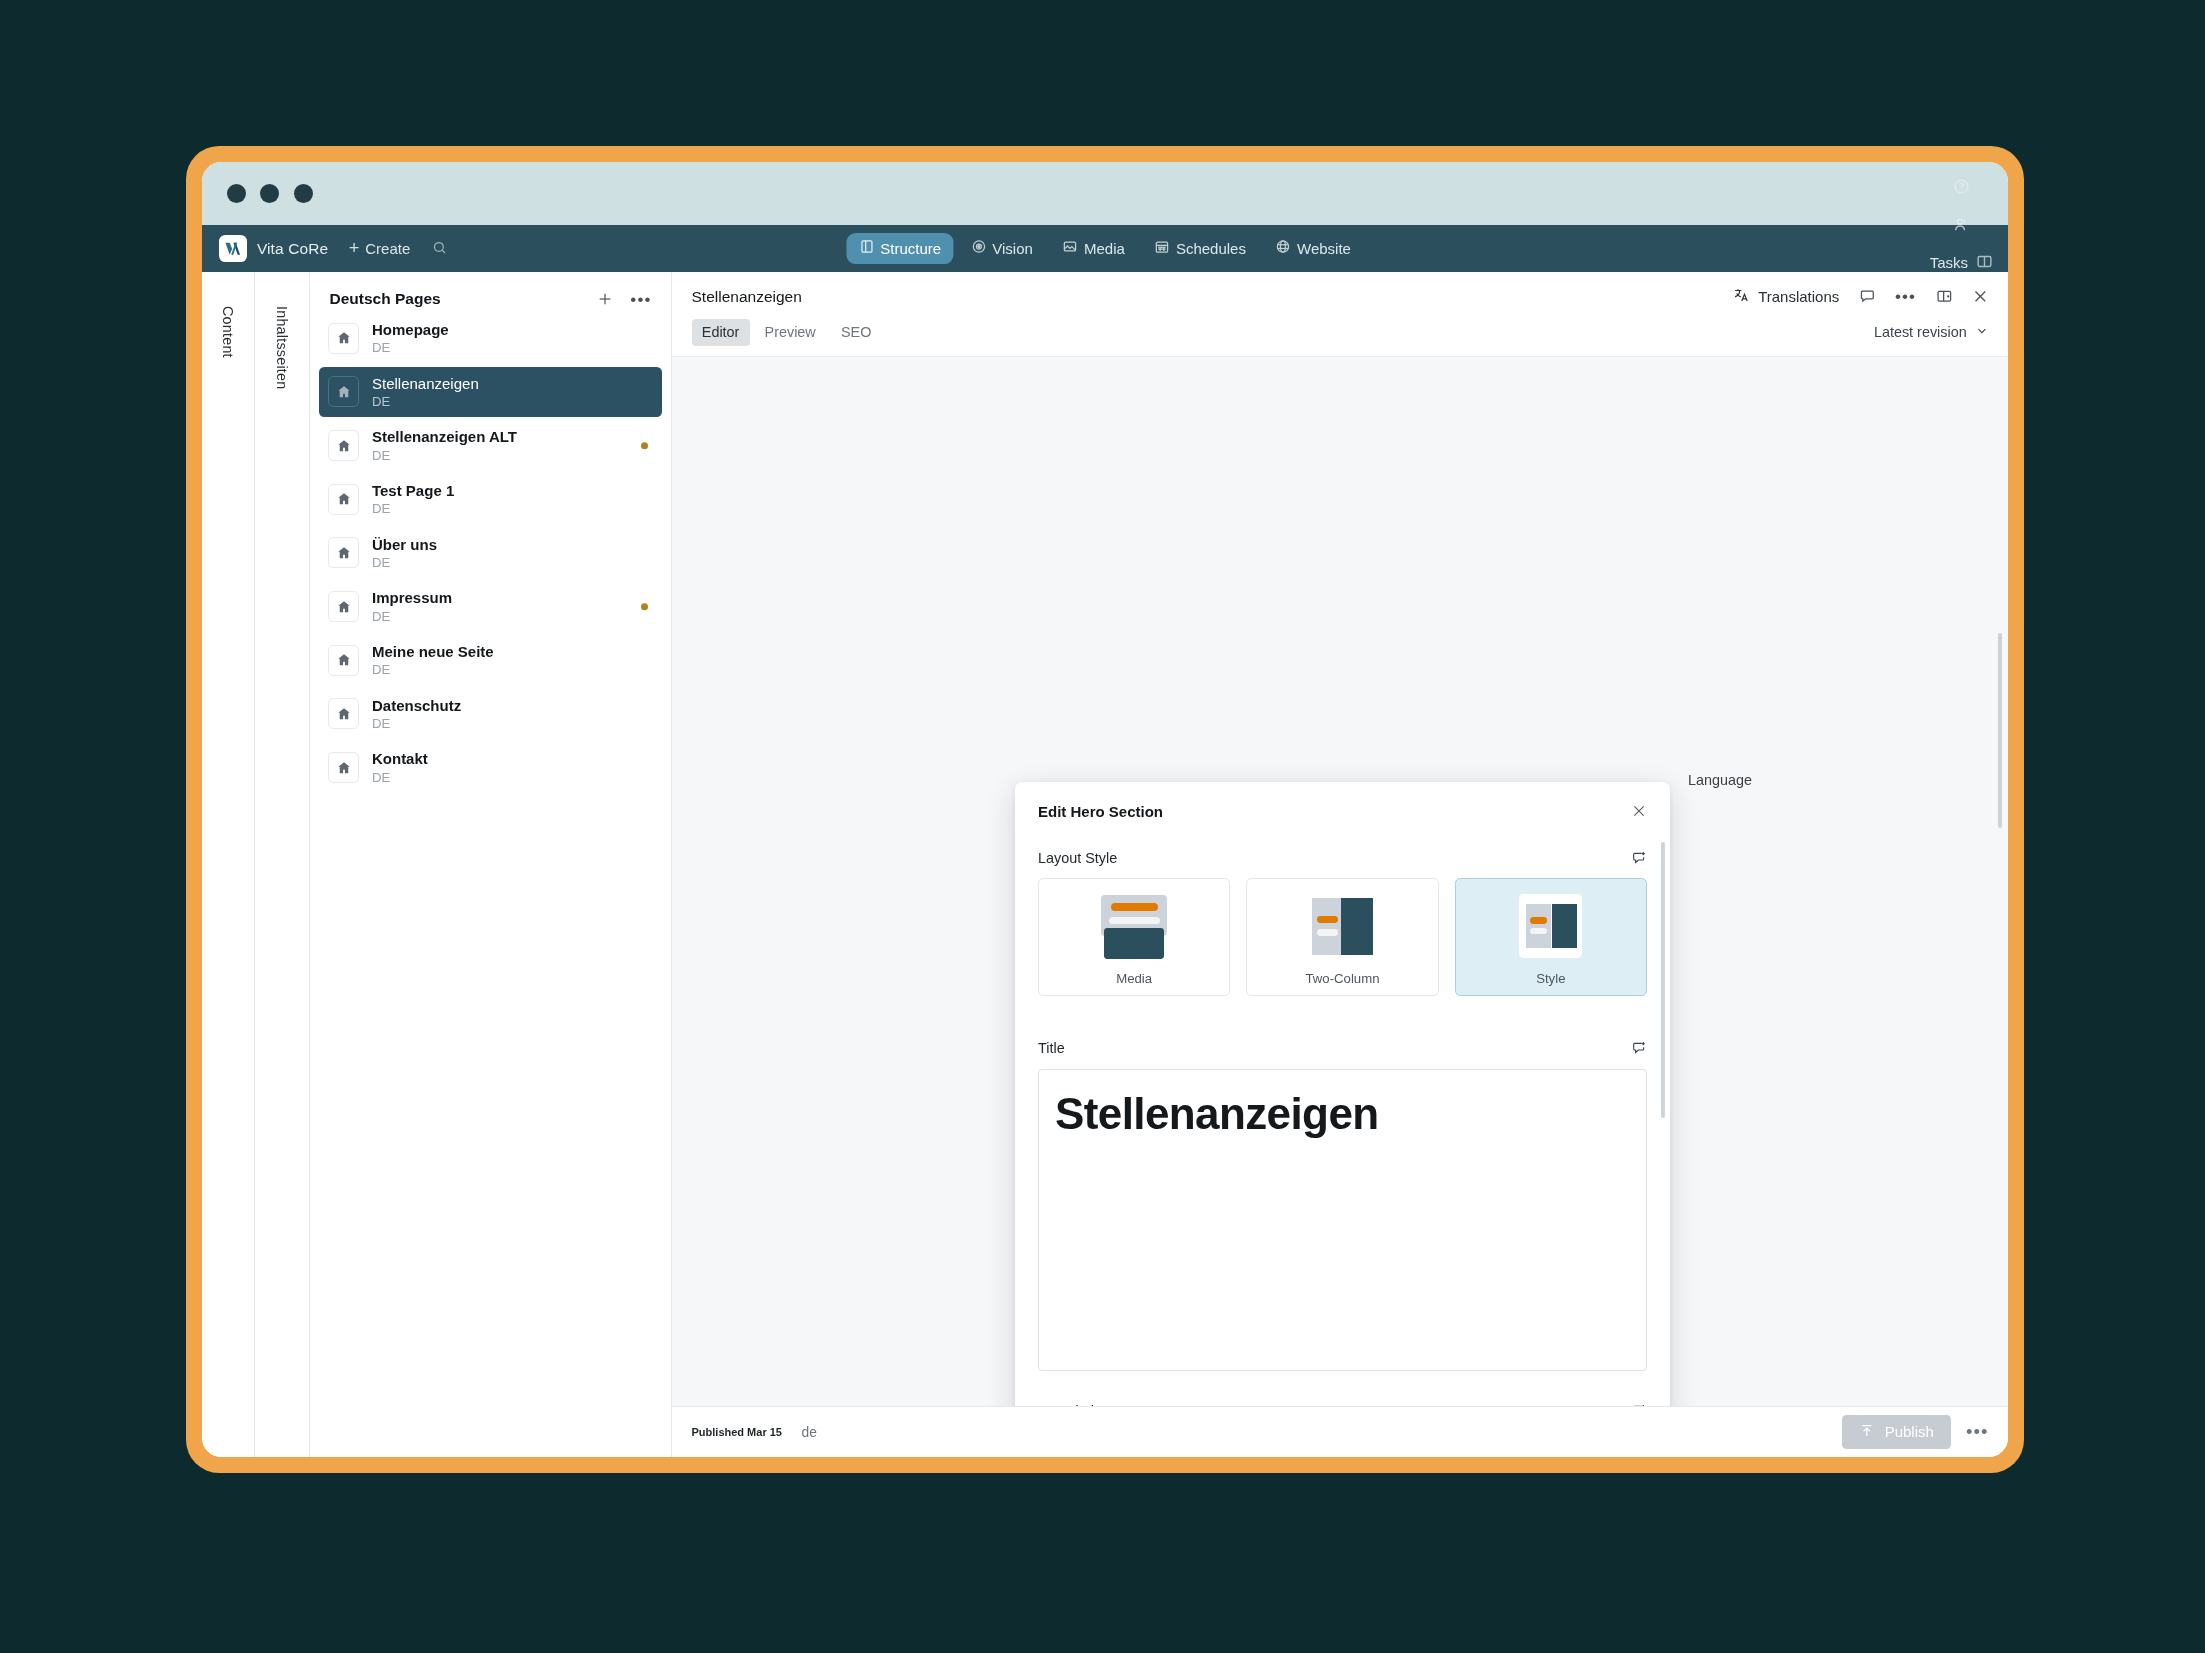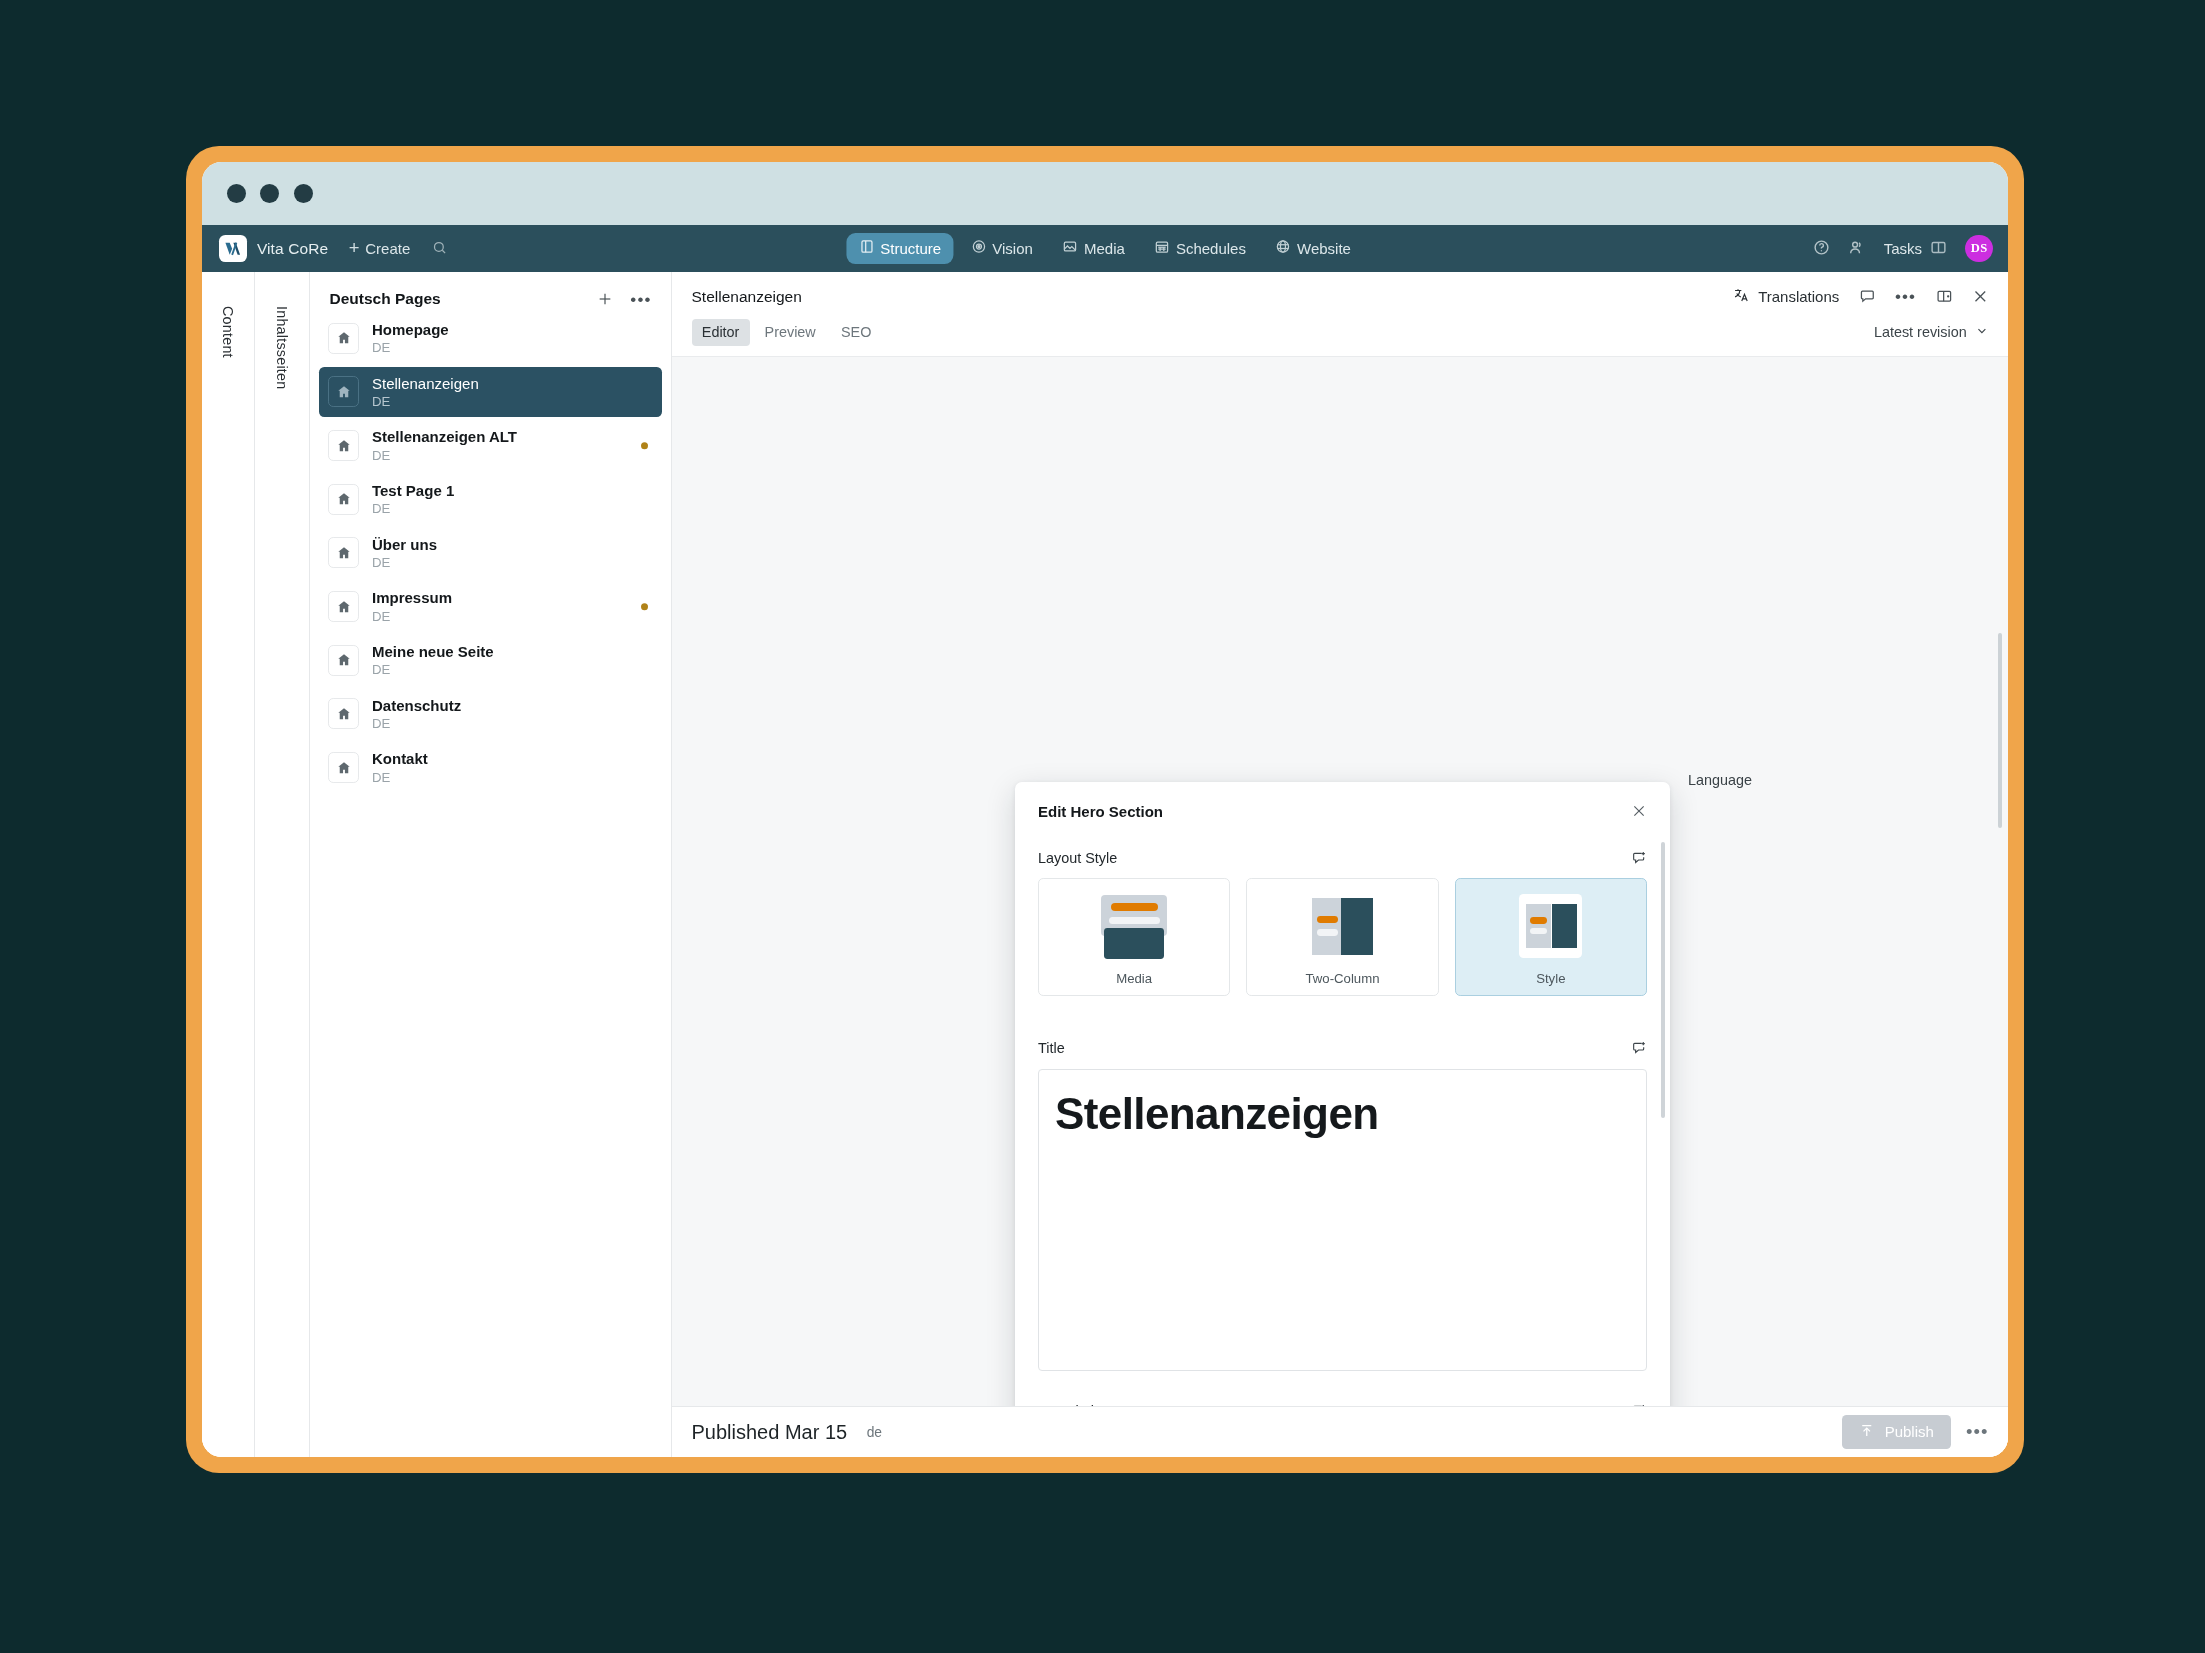--- a/index.html
+++ b/index.html
@@ -68,21 +68,21 @@
   }
   .nav-tab {
     display: flex; align-items: center; gap: 6.3px;
     padding: 6.9px 12.6px; border-radius: 9px;
     font-size: 15px; color: #dce7ea; white-space: nowrap;
   }
   .nav-tab.active { background: #4e90ae; color: #ffffff; }
   .nav-tab svg { width: 15px; height: 15px; opacity: .85; }
 
   .nav-right {
-    margin-left: auto; display: flex; align-items: center; gap: 18.4px;
+    margin-left: auto; display: flex; align-items: center; gap: 18.4px; flex-direction: column;
   }
   .nav-right svg { width: 17px; height: 17px; opacity: .72; }
   .tasks-group { display: flex; align-items: center; gap: 8px; font-size: 15px; color: #dde7ea; }
   .avatar {
     width: 27.6px; height: 27.6px; border-radius: 50%;
     background: #cc2ee0;
     display: flex; align-items: center; justify-content: center;
     color: #fff; font-size: 12.6px; font-weight: bold; letter-spacing: 0.3px; font-family: Liberation Serif, serif;
   }
 
@@ -264,21 +264,21 @@
     width: 4px; height: 195px; border-radius: 2.3px; background: #ccd2d6;
   }
 
   
   .doc-footer {
     height: 51px; background: #fff;
     border-top: 0.6px solid #e6e8ea;
     display: flex; align-items: center;
     padding: 0 19.5px 0 19.5px;
   }
-  .pub-status { font-size: 20px; color: #1e2427; }
+  .pub-status { font-size: 11px; color: #1e2427; font-weight: bold; }
   .lang-badge { font-size: 13.8px; color: #6d767c; margin-left: 19.5px; }
   .footer-right { margin-left: auto; display: flex; align-items: center; gap: 15px; }
   .publish-btn {
     display: flex; align-items: flex-start; gap: 10px;
     background: #c7ccd2; color: #ffffff;
     border-radius: 4.6px; padding: 7.5px 17px;
     font-size: 15px;
   }
   .publish-btn svg { width: 15.5px; height: 15.5px; }
   .footer-dots { font-size: 18.4px; color: #6d767c; line-height: 6.9px; letter-spacing: 1.1px; }

